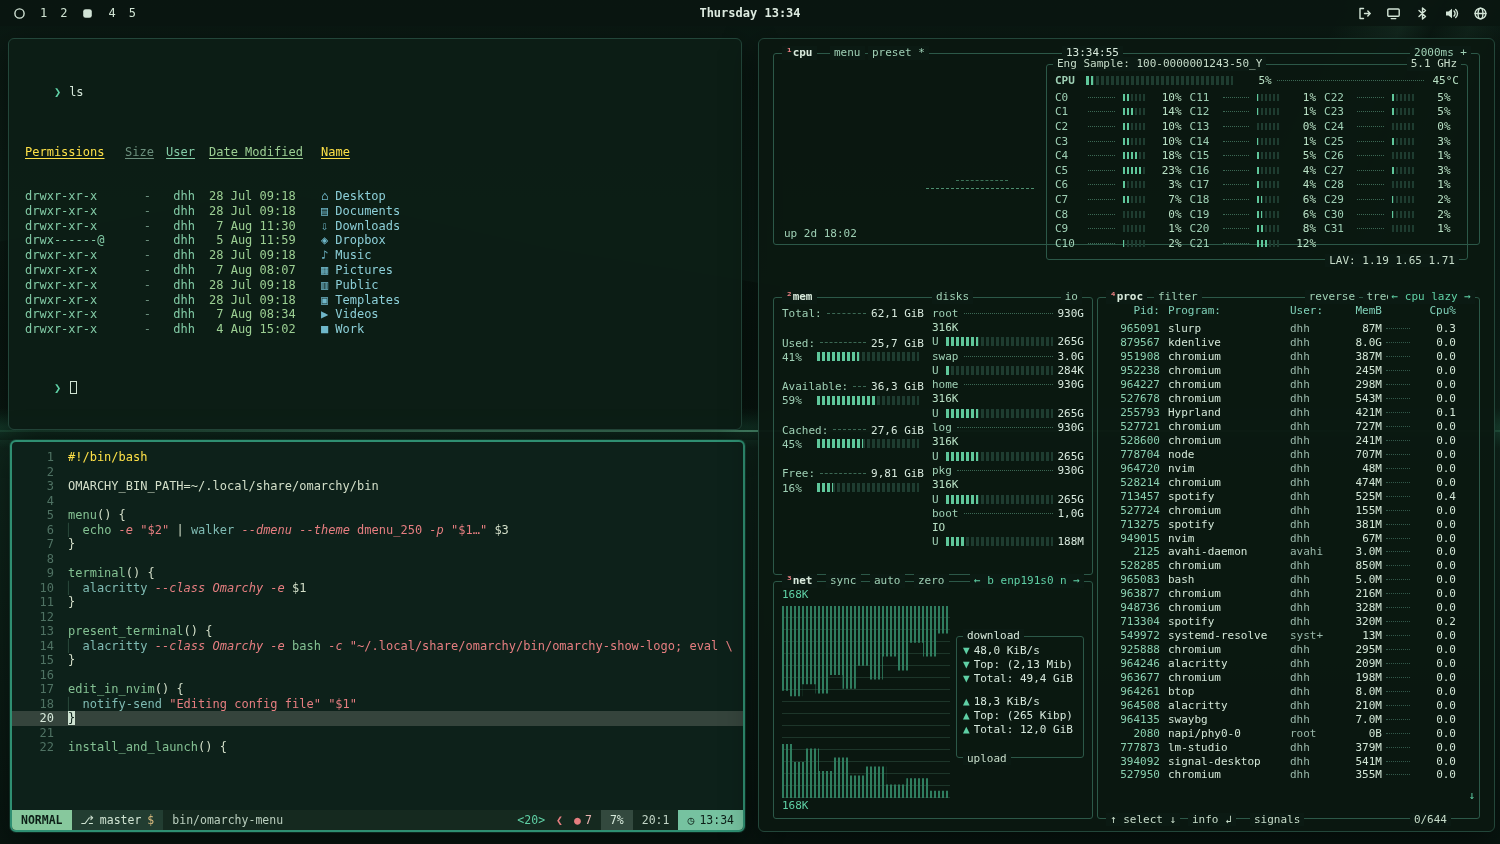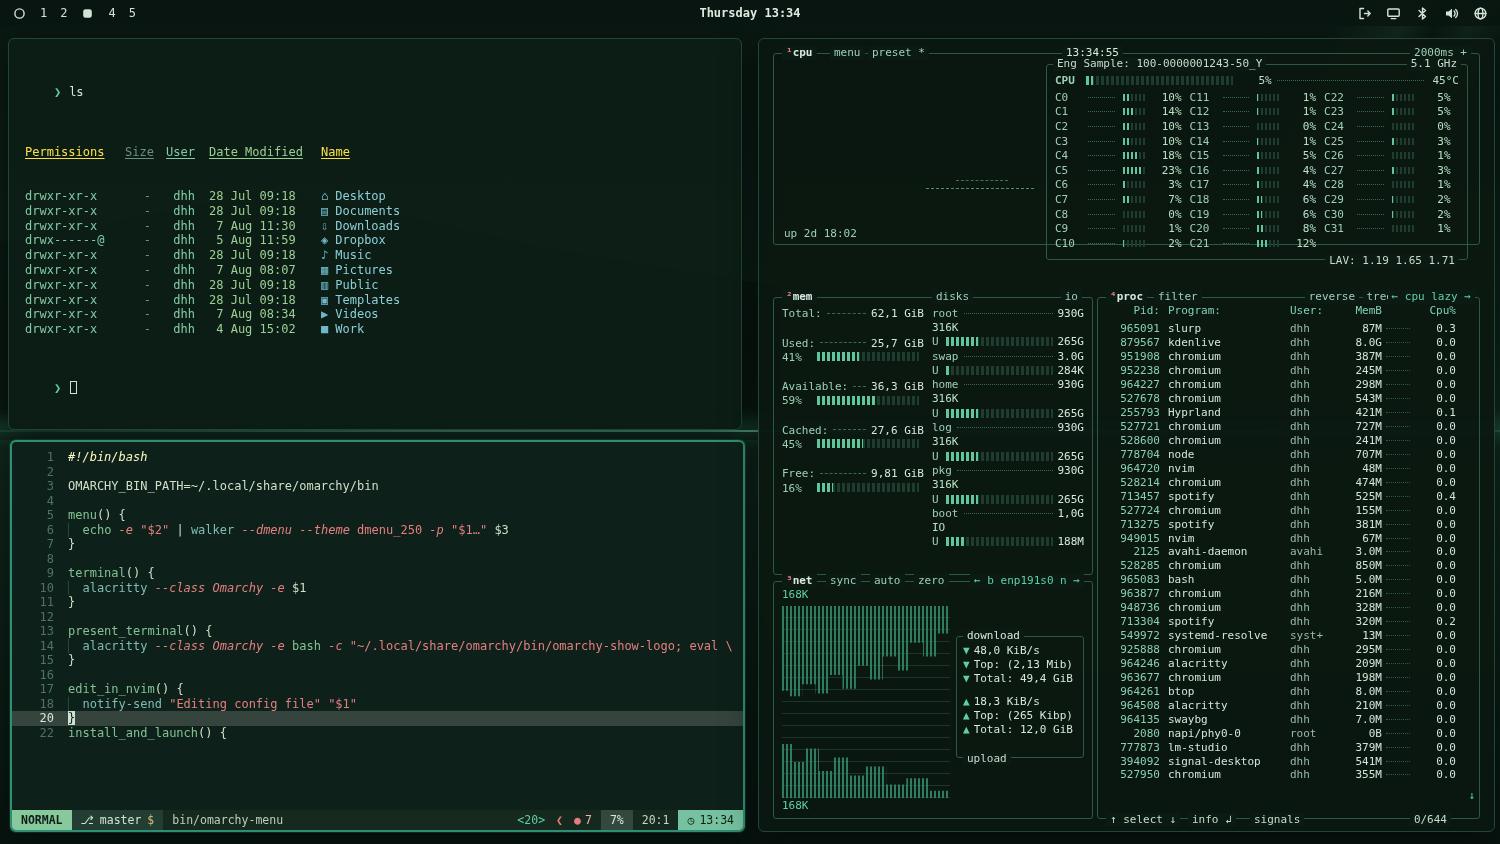--- a/index.html
+++ b/index.html
@@ -50,21 +50,21 @@
 .cursor-hollow{display:inline-block;width:7px;height:13px;border:1px solid #cfe3d2;vertical-align:-2px;margin-left:1px}
 
 .ed-win{left:10px;top:440px;width:735px;height:392px;background:#0d211a;border:2px solid #2f8f72;
   box-shadow:0 0 0 1px rgba(70,200,160,.15),0 10px 34px rgba(0,0,0,.5);overflow:hidden}
 .ed-area{position:absolute;left:0;top:8px;right:0;bottom:22px;font-size:12px;line-height:14.5px}
 .ed-line{display:flex;white-space:pre;height:14.5px}
 .ed-line.cur{background:#35443c}
 .lnum{width:56px;text-align:right;padding-right:14px;color:#4f7263;flex:none}
 .ed-line.cur .lnum{color:#d6e8da}
 .lcode{flex:1}
-.s-c{color:#fef9c3;font-style:italic}
+.s-c{color:#fde047;}
 .s-txt{color:#d3dfc9}
 .s-fn{color:#83c092}
 .s-fncall{color:#d3dfc9}
 .s-cmd{color:#7fbbb3}
 .s-cmd2{color:#83c092}
 .s-flag{color:#e67e80;font-style:italic}
 .s-str{color:#e67e80}
 .s-stri{color:#e67e80;font-style:italic}
 .s-guide{color:#2d4c3e}
 .cursor-cell{background:#cfe3d2;color:#0d211a}
@@ -239,20 +239,21 @@
       <div class="ed-line"><span class="lnum">10</span><span class="lcode"><span class="s-guide">▏ </span><span class="s-cmd">alacritty</span><span class="s-txt"> </span><span class="s-flag">--class</span><span class="s-txt"> </span><span class="s-stri">Omarchy</span><span class="s-txt"> </span><span class="s-flag">-e</span><span class="s-txt"> $1</span></span></div>
       <div class="ed-line"><span class="lnum">11</span><span class="lcode"><span class="s-txt">}</span></span></div>
       <div class="ed-line"><span class="lnum">12</span><span class="lcode"></span></div>
       <div class="ed-line"><span class="lnum">13</span><span class="lcode"><span class="s-fn">present_terminal</span><span class="s-txt">() {</span></span></div>
       <div class="ed-line"><span class="lnum">14</span><span class="lcode"><span class="s-guide">▏ </span><span class="s-cmd">alacritty</span><span class="s-txt"> </span><span class="s-flag">--class</span><span class="s-txt"> </span><span class="s-stri">Omarchy</span><span class="s-txt"> </span><span class="s-flag">-e</span><span class="s-txt"> </span><span class="s-cmd2">bash</span><span class="s-txt"> </span><span class="s-flag">-c</span><span class="s-txt"> </span><span class="s-str">"~/.local/share/omarchy/bin/omarchy-show-logo; eval \</span></span></div>
       <div class="ed-line"><span class="lnum">15</span><span class="lcode"><span class="s-txt">}</span></span></div>
       <div class="ed-line"><span class="lnum">16</span><span class="lcode"></span></div>
       <div class="ed-line"><span class="lnum">17</span><span class="lcode"><span class="s-fn">edit_in_nvim</span><span class="s-txt">() {</span></span></div>
       <div class="ed-line"><span class="lnum">18</span><span class="lcode"><span class="s-guide">▏ </span><span class="s-cmd">notify-send</span><span class="s-txt"> </span><span class="s-str">"Editing config file"</span><span class="s-txt"> </span><span class="s-str">"$1"</span></span></div>
       <div class="ed-line cur"><span class="lnum">20</span><span class="lcode"><span class="cursor-cell">}</span></span></div>
+      <div class="ed-line"><span class="lnum">21</span><span class="lcode"></span></div>
       <div class="ed-line"><span class="lnum">22</span><span class="lcode"><span class="s-fn">install_and_launch</span><span class="s-txt">() {</span></span></div>
     </div>
   <div class="statusline">
     <span class="seg seg-mode">NORMAL</span>
     <span class="seg seg-git"><span>⎇</span><span>master</span><span class="gflag">$</span></span>
     <span class="seg seg-file">bin/omarchy-menu</span>
     <span class="sl-spacer"></span>
     <span class="seg seg-reg">&lt;20&gt;</span>
     <span class="seg seg-sep">❮</span>
     <span class="seg seg-diag"><span>●</span><b>7</b></span>

